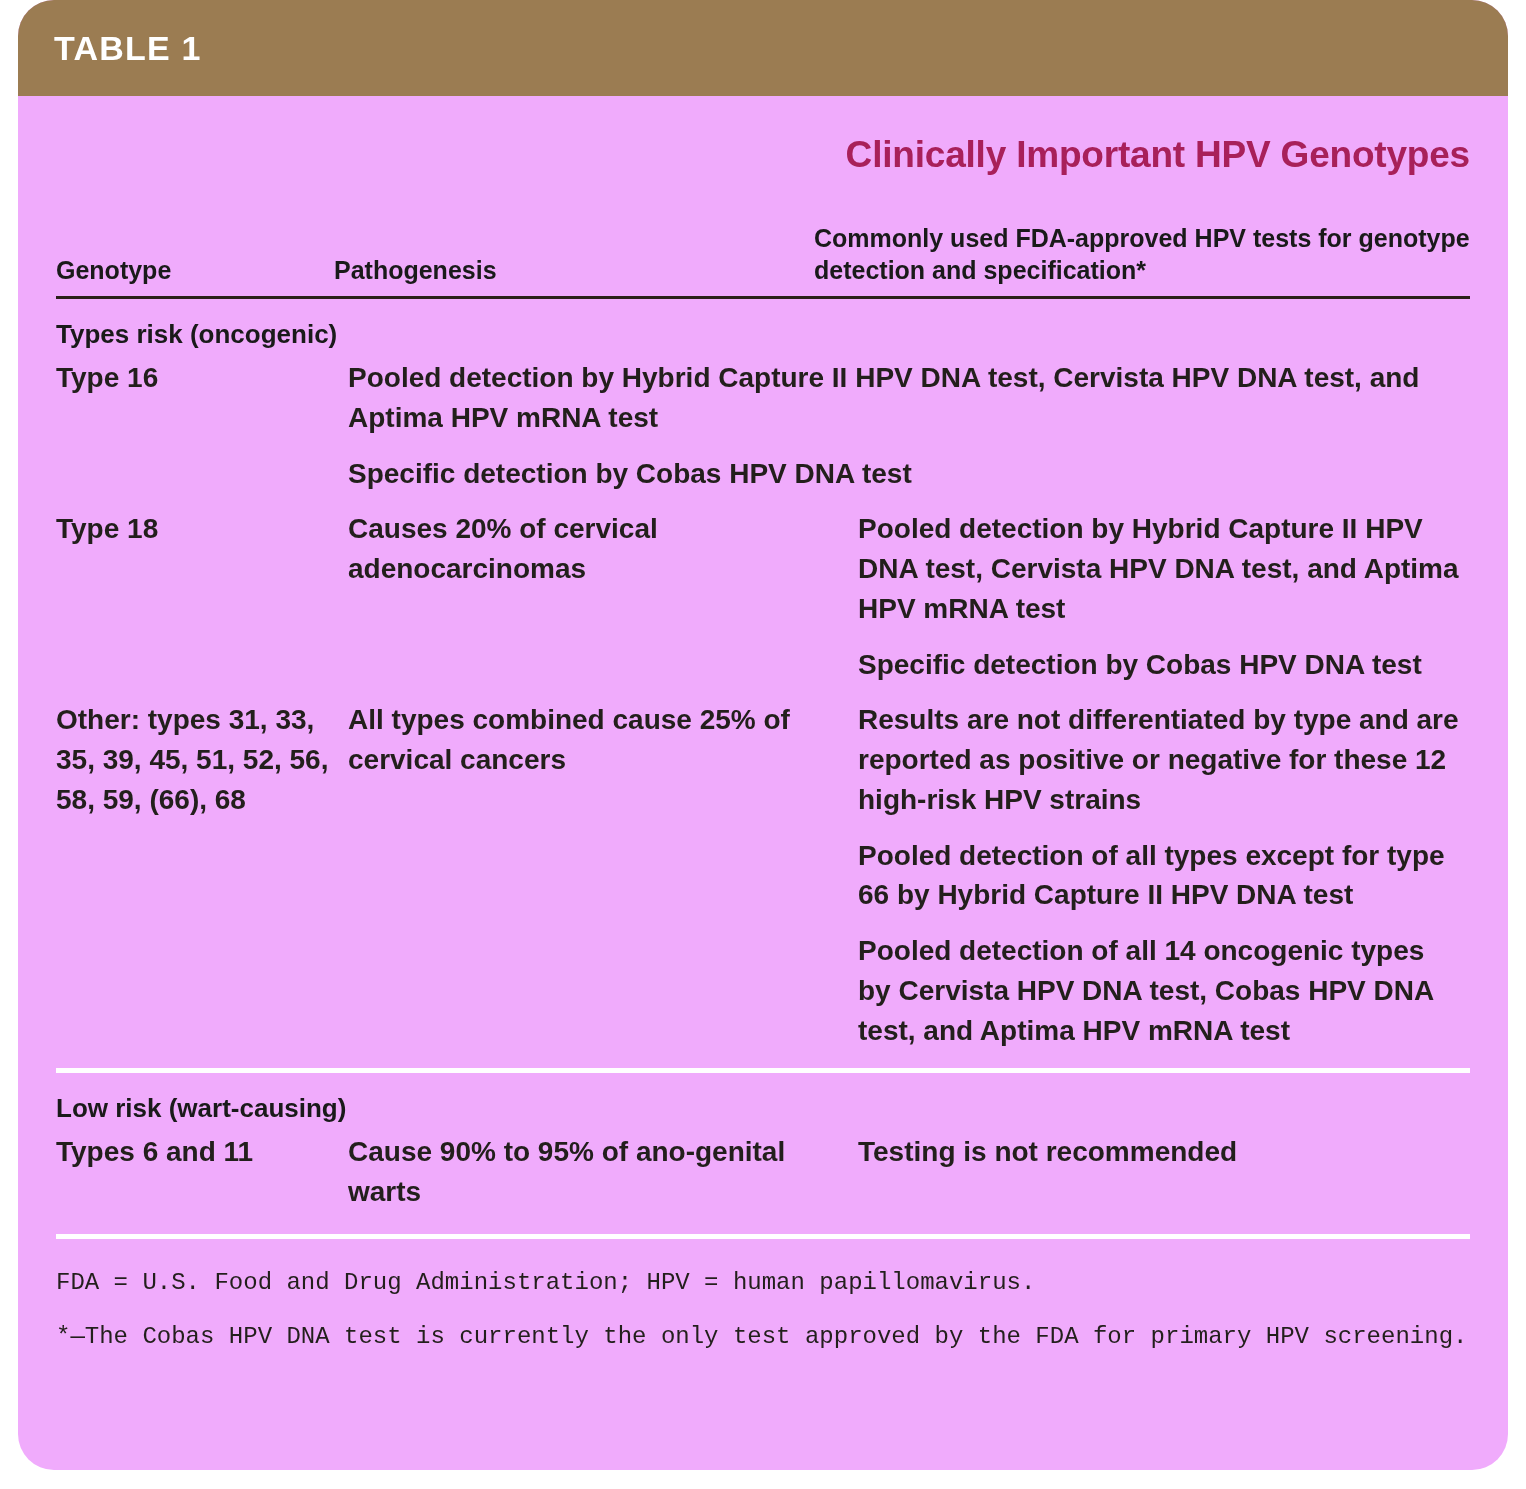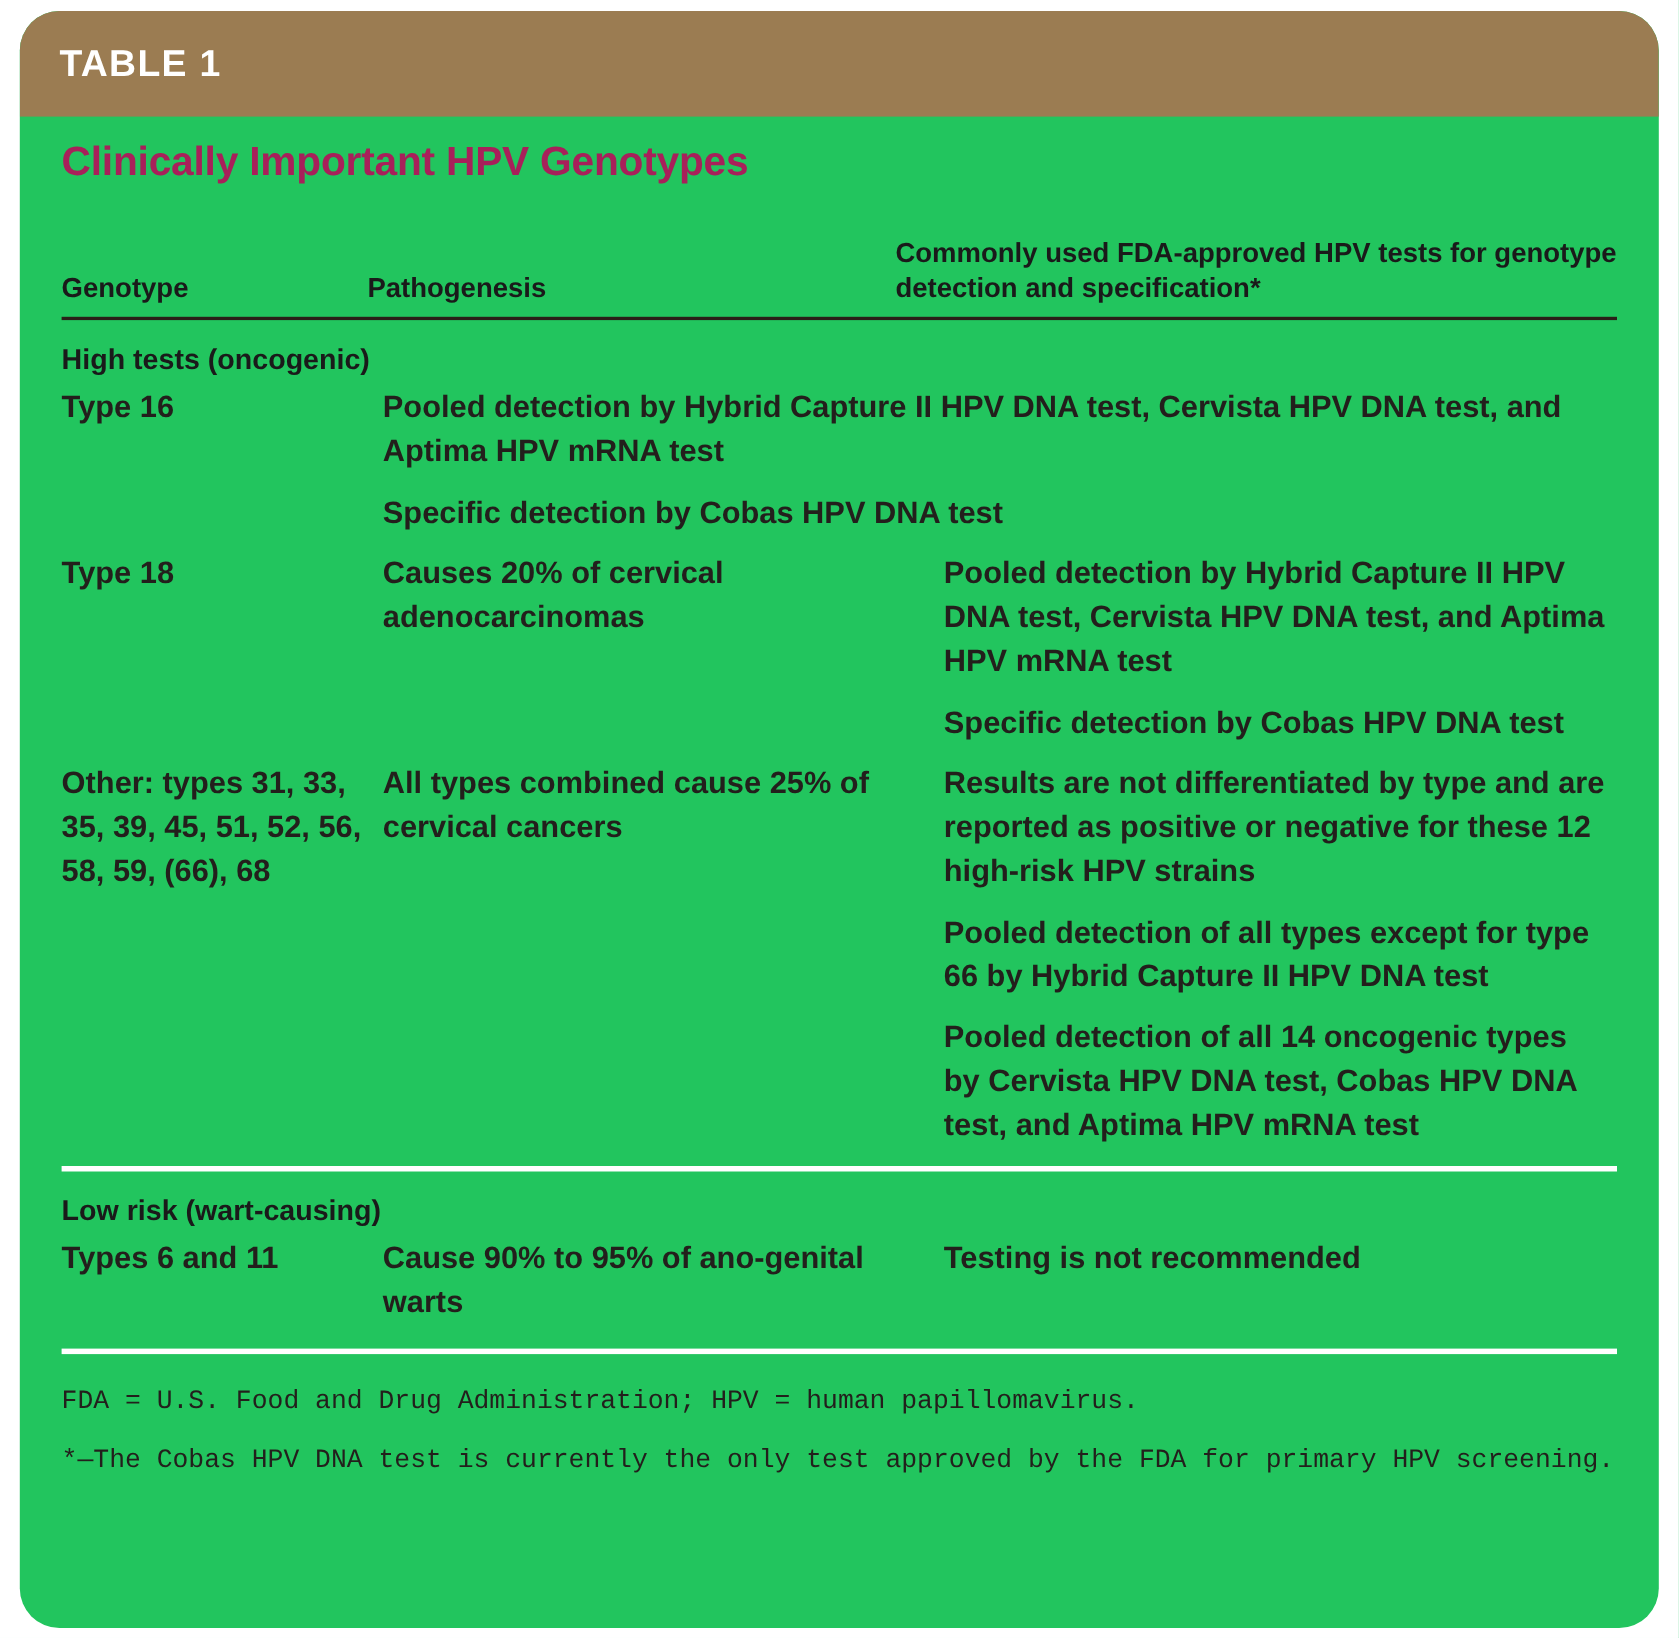--- a/index.html
+++ b/index.html
@@ -10,24 +10,24 @@
   body {
     width: 1526px;
     height: 1489px;
     font-family: "Liberation Sans", sans-serif;
     overflow: hidden;
   }
 
   .table-card {
     position: absolute;
     left: 18px;
-    top: 10px;
+    top: 0;
     width: 1490px;
     height: 1470px;
-    background: #22c55e;
+    background: #f0abfc;
     border-radius: 36px;
     overflow: hidden;
     box-sizing: border-box;
   }
 
   .table-banner {
     height: 96px;
     background: #9b7c52;
     display: flex;
     align-items: center;
@@ -44,23 +44,24 @@
 
   .card-body {
     padding: 0 38px 0 38px;
     box-sizing: border-box;
   }
 
   .table-title {
     color: #a8205a;
     font-size: 37px;
     font-weight: bold;
-    padding-top: 20px;
+    padding-top: 38px;
     letter-spacing: -0.2px;
     font-family: "Liberation Sans", sans-serif;
+    text-align: right;
   }
 
   
   .row {
     display: flex;
     align-items: flex-start;
   }
   .col1 { width: 278px; flex: 0 0 278px; }
   .col2 { width: 480px; flex: 0 0 480px; }
   .col3 { flex: 1 1 auto; }
@@ -144,21 +145,21 @@
 
     <div class="table-title">Clinically Important HPV Genotypes</div>
 
     <div class="row head-row">
       <div class="col1 col-head">Genotype</div>
       <div class="col2 col-head">Pathogenesis</div>
       <div class="col3 col-head">Commonly used FDA-approved HPV tests for genotype detection and specification*</div>
     </div>
     <div class="rule-dark"></div>
 
-    <div class="section-label">High tests (oncogenic)</div>
+    <div class="section-label">Types risk (oncogenic)</div>
 
     <div class="row data-row">
       <div class="col1 cell c1">Type 16</div>
       <div class="col3 cell c3">
         <div class="subcell">Pooled detection by Hybrid Capture II HPV DNA test, Cervista HPV DNA test, and Aptima HPV mRNA test</div>
         <div class="subcell">Specific detection by Cobas HPV DNA test</div>
       </div>
     </div>
 
     <div class="row data-row" style="padding-top:16px;">

